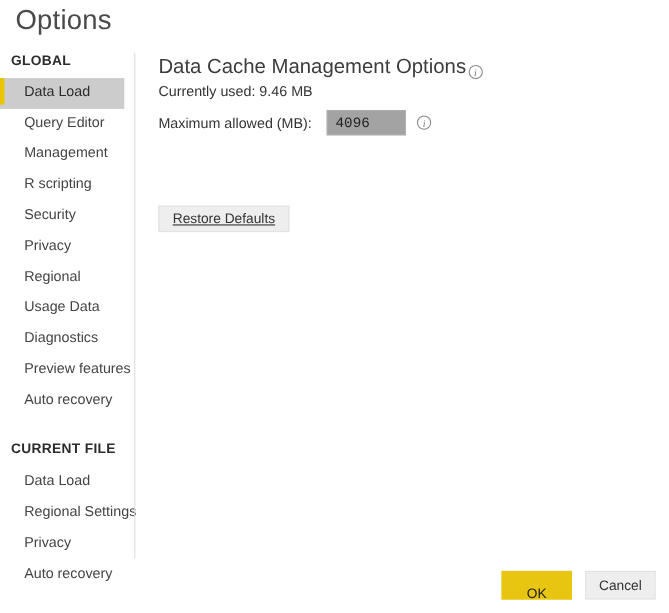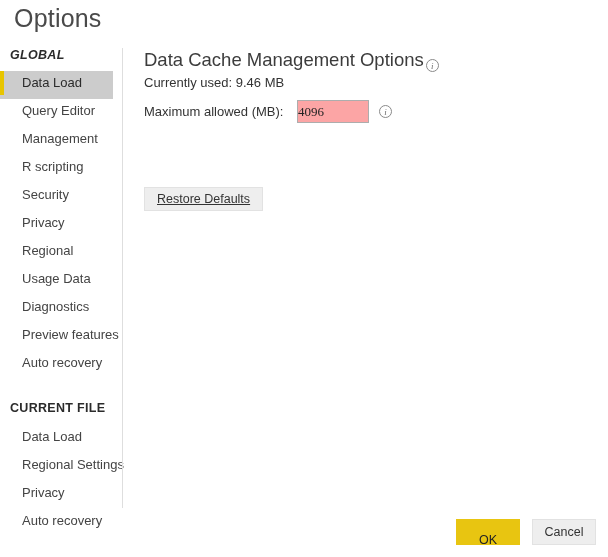--- a/index.html
+++ b/index.html
@@ -151,25 +151,25 @@
   .field-label {
     font-size: 13px;
     color: #333333;
     width: 143px;
   }
   .text-input {
     width: 72px;
     height: 23px;
     box-sizing: border-box;
     border: 1px solid #adadad;
-    background: #fca5a5;
-    font-size: 13px;
-    font-family: Liberation Serif, serif;
+    background: #a3a3a3;
+    font-size: 13px;
+    font-family: Liberation Mono, monospace;
     color: #222222;
-    padding: 0 0;
+    padding: 0 7px;
     outline: none;
   }
 
   
   .footer {
     position: absolute;
     right: 12px;
     bottom: 12px;
     display: flex;
     gap: 12px;
@@ -196,21 +196,21 @@
   }
 </style>
 </head>
 <body>
 
 <div class="dialog-title">Options</div>
 
 <div class="sidebar">
 
   <div class="sidebar-group">
-    <div class="sidebar-section-title" style="margin-bottom:9px;font-style:italic;">GLOBAL</div>
+    <div class="sidebar-section-title" style="margin-bottom:9px;">GLOBAL</div>
 
     <div class="sidebar-item selected">
       <span class="accent"></span>
       <span>Data Load</span>
     </div>
     <div class="sidebar-item">
       <span>Query Editor</span>
     </div>
     <div class="sidebar-item">
       <span>Management</span>

